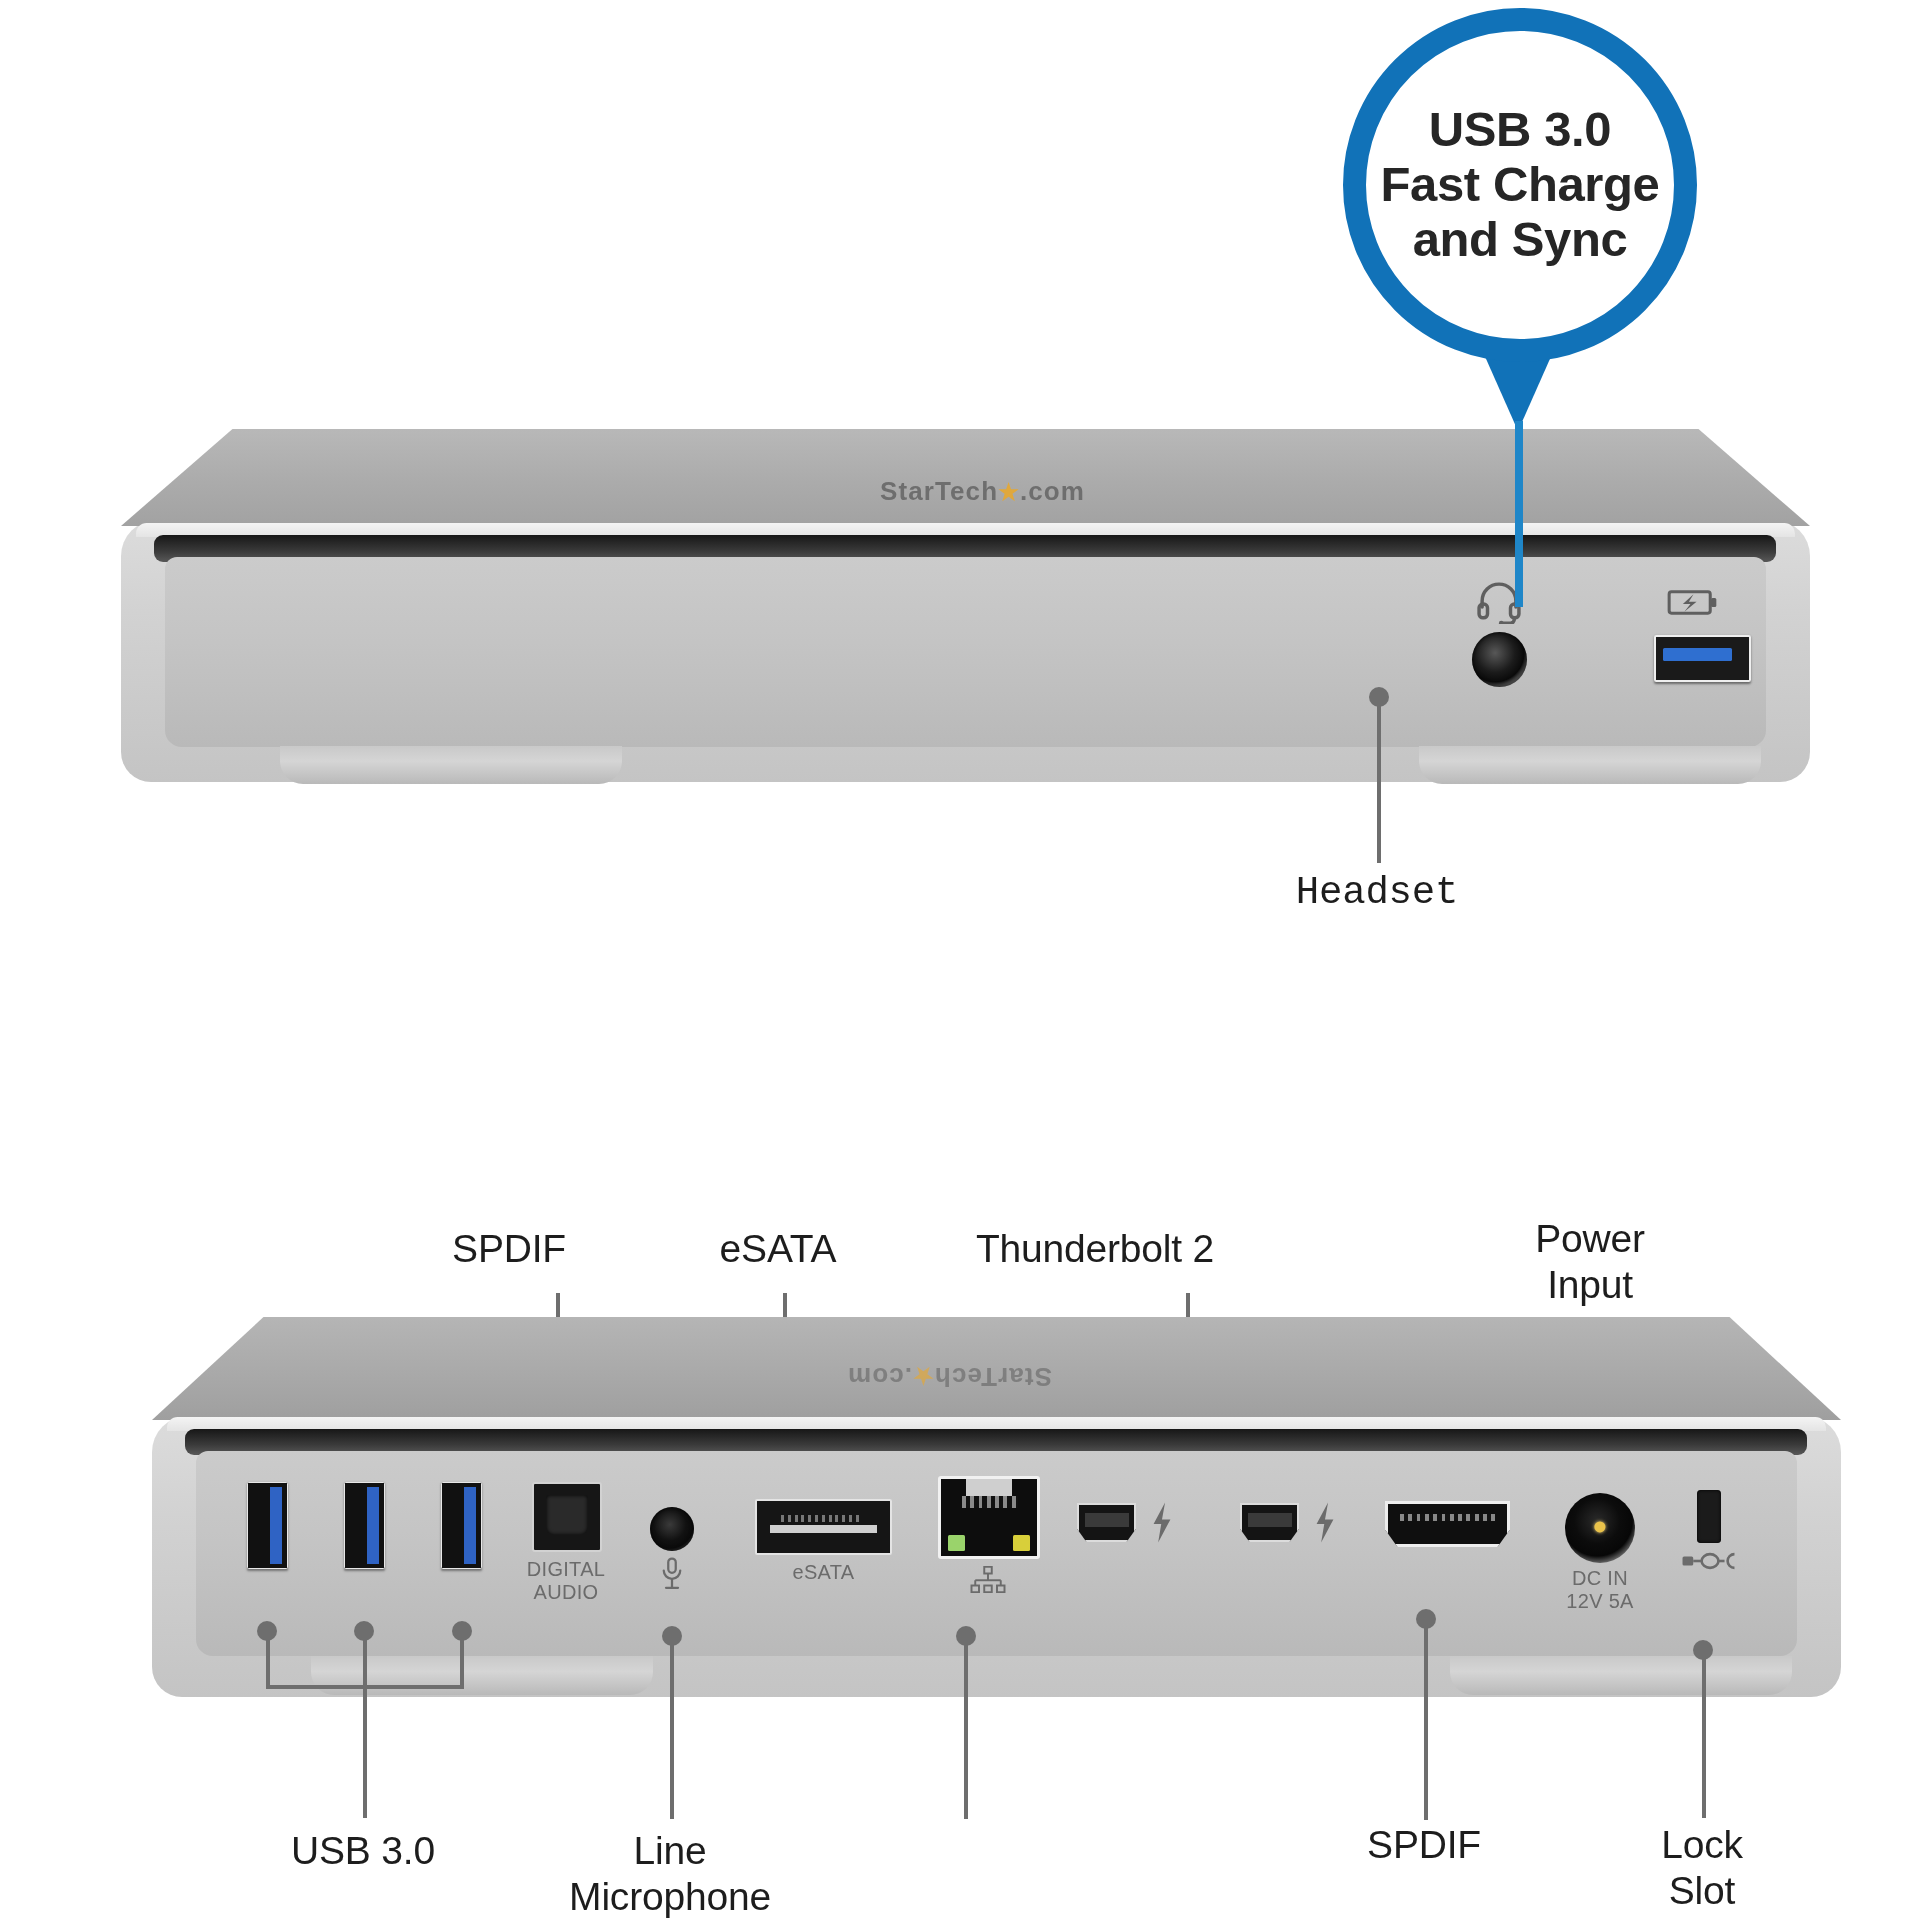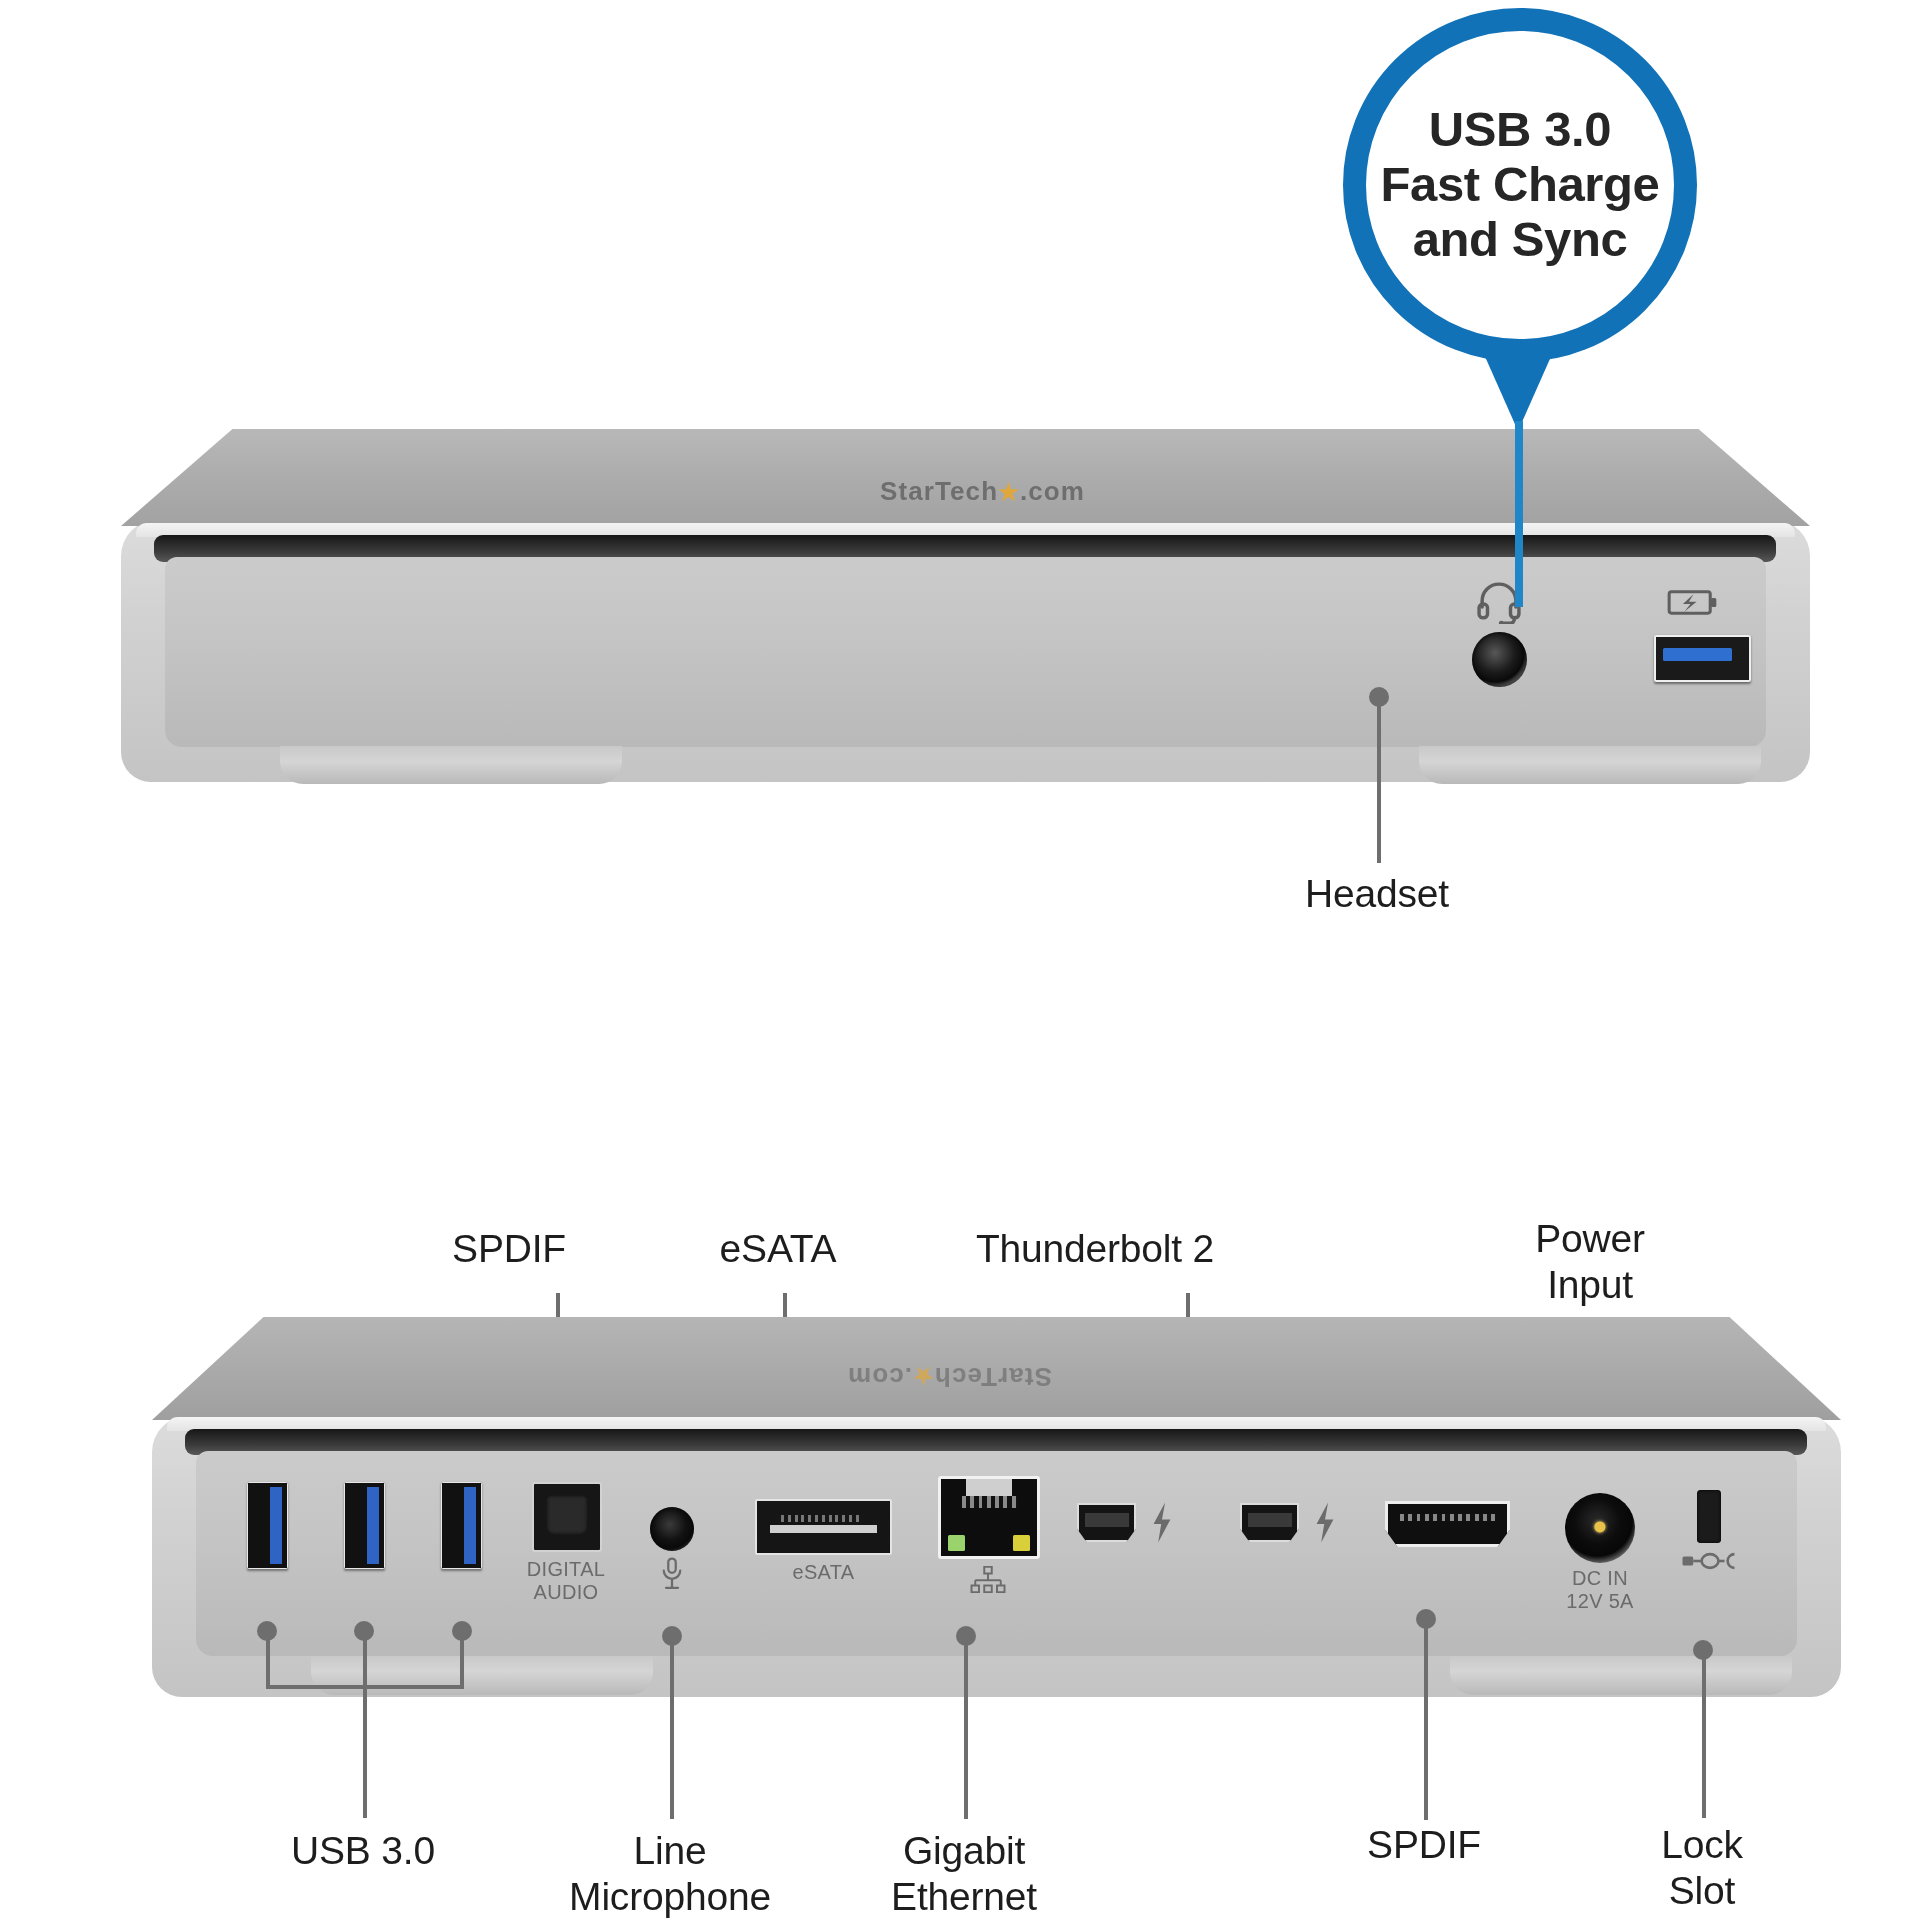--- a/index.html
+++ b/index.html
@@ -330,21 +330,21 @@
     <div class="port usb-a-h" style="left:1533px; top:206px; width:97px; height:47px;">
       <div class="tongue"></div>
     </div>
 
     <div class="dock-foot" style="left:159px; top:317px; width:342px; height:38px;"></div>
     <div class="dock-foot" style="left:1298px; top:317px; width:342px; height:38px;"></div>
   </div>
 
   <div class="leader-dot" style="left:1369px; top:687px;"></div>
   <div class="leader-v" style="left:1377px; top:704px; height:159px;"></div>
-  <div class="callout-label" style="left:1225px; top:871px; width:304px;">Headset</div>
+  <div class="callout-label" style="left:1225px; top:871px; width:304px;font-family:Liberation Mono, monospace;">Headset</div>
 
   <div class="callout-label" style="left:357px; top:1226px; width:304px;">SPDIF</div>
   <div class="leader-v" style="left:556px; top:1293px; height:156px;"></div>
   <div class="leader-dot" style="left:548px; top:1436px;"></div>
 
   <div class="callout-label" style="left:626px; top:1226px; width:304px;">eSATA</div>
   <div class="leader-v" style="left:783px; top:1293px; height:163px;"></div>
   <div class="leader-dot" style="left:774px; top:1442px;"></div>
 
   <div class="callout-label" style="left:852px; top:1226px; width:486px;">Thunderbolt 2</div>
@@ -493,22 +493,20 @@
   <div class="callout-label" style="left:211px; top:1828px; width:304px;">USB 3.0</div>
 
   <div class="leader-dot" style="left:662px; top:1626px;"></div>
   <div class="leader-v" style="left:670px; top:1641px; height:178px;"></div>
   <div class="callout-label" style="left:518px; top:1828px; width:304px;">Line
 Microphone
 Input</div>
 
   <div class="leader-dot" style="left:956px; top:1626px;"></div>
   <div class="leader-v" style="left:964px; top:1641px; height:178px;"></div>
-  <div class="callout-label" style="left:812px; top:1828px; width:304px;">Gigabit
-Ethernet</div>
 
   <div class="leader-dot" style="left:1416px; top:1609px;"></div>
   <div class="leader-v" style="left:1424px; top:1626px; height:194px;"></div>
   <div class="callout-label" style="left:1272px; top:1822px; width:304px;">SPDIF</div>
 
   <div class="leader-dot" style="left:1693px; top:1640px;"></div>
   <div class="leader-v" style="left:1702px; top:1655px; height:163px;"></div>
   <div class="callout-label" style="left:1550px; top:1822px; width:304px;">Lock
 Slot</div>
 

